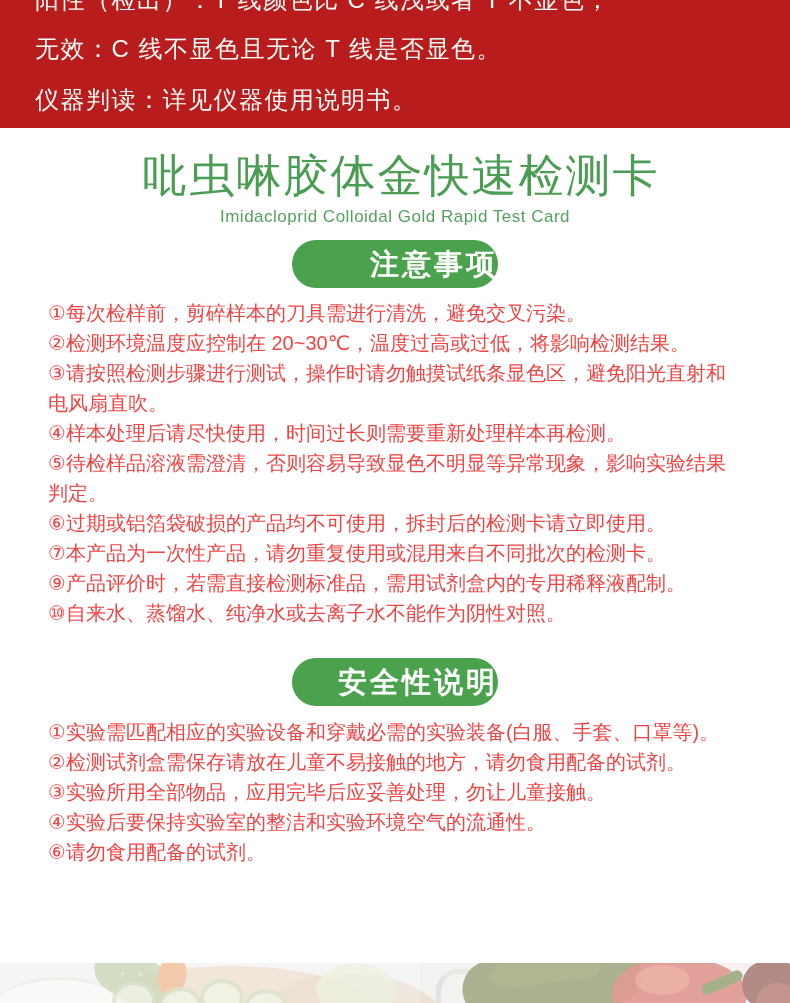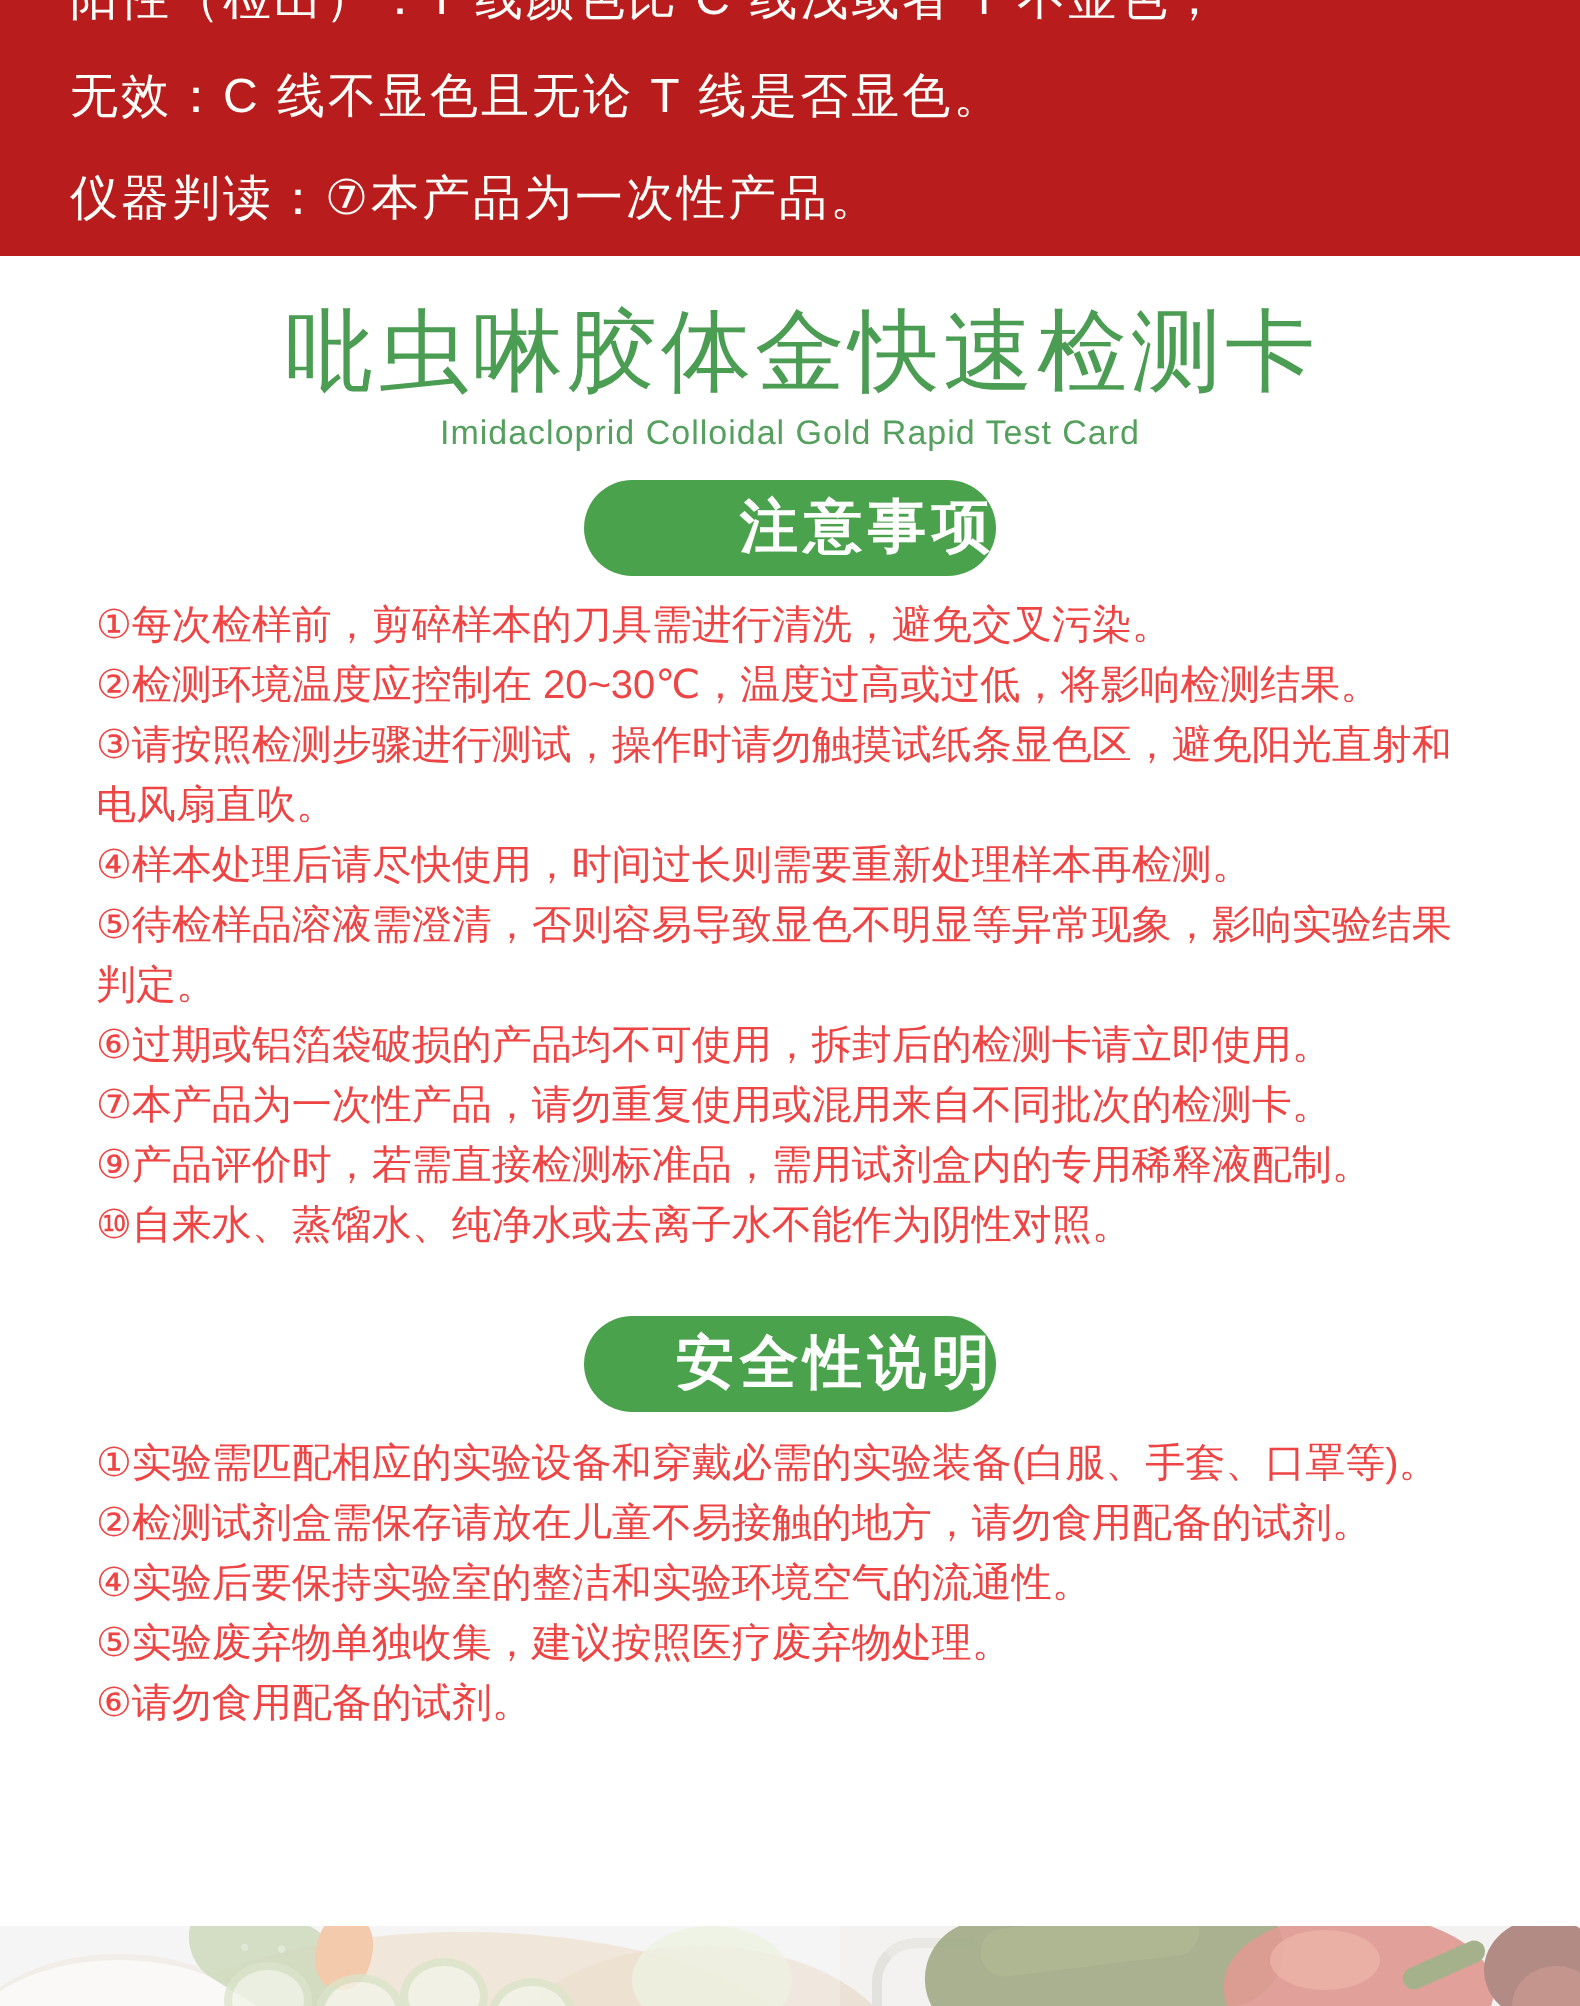--- a/index.html
+++ b/index.html
@@ -99,21 +99,21 @@
     background:#a86457;}
   .ph-fade{left:0;top:0;width:790px;height:40px;background:rgba(255,255,255,0.32);}
   .ph-fade-left{left:0;top:0;width:420px;height:40px;background:rgba(255,255,255,0.25);}
 </style>
 </head>
 <body>
 
 <div class="banner">
   <div class="hline hline1">阳性（检出）：T 线颜色比 C 线浅或者 T 不显色；</div>
   <div class="hline hline2">无效：C 线不显色且无论 T 线是否显色。</div>
-  <div class="hline hline3">仪器判读：⑦本产品为一次性产品。</div>
+  <div class="hline hline3">仪器判读：详见仪器使用说明书。</div>
 </div>
 
 <div class="title">吡虫啉胶体金快速检测卡</div>
 <div class="subtitle">Imidacloprid Colloidal Gold Rapid Test Card</div>
 
 <div class="pill">注意事项</div>
 <div class="list">
     <div class="item">①每次检样前，剪碎样本的刀具需进行清洗，避免交叉污染。</div>
     <div class="item">②检测环境温度应控制在 20~30℃，温度过高或过低，将影响检测结果。</div>
     <div class="item">③请按照检测步骤进行测试，操作时请勿触摸试纸条显色区，避免阳光直射和电风扇直吹。</div>
@@ -122,22 +122,22 @@
     <div class="item">⑥过期或铝箔袋破损的产品均不可使用，拆封后的检测卡请立即使用。</div>
     <div class="item">⑦本产品为一次性产品，请勿重复使用或混用来自不同批次的检测卡。</div>
     <div class="item">⑨产品评价时，若需直接检测标准品，需用试剂盒内的专用稀释液配制。</div>
     <div class="item">⑩自来水、蒸馏水、纯净水或去离子水不能作为阴性对照。</div>
   </div>
 
 <div class="pill second">安全性说明</div>
 <div class="list second">
     <div class="item">①实验需匹配相应的实验设备和穿戴必需的实验装备(白服、手套、口罩等)。</div>
     <div class="item">②检测试剂盒需保存请放在儿童不易接触的地方，请勿食用配备的试剂。</div>
+    <div class="item">③实验所用全部物品，应用完毕后应妥善处理，勿让儿童接触。</div>
     <div class="item">④实验后要保持实验室的整洁和实验环境空气的流通性。</div>
-    <div class="item">⑤实验废弃物单独收集，建议按照医疗废弃物处理。</div>
     <div class="item">⑥请勿食用配备的试剂。</div>
   </div>
 
 <div class="photo">
   <div class="shape ph-board"></div>
   <div class="shape ph-board2"></div>
   <div class="shape ph-bowl"></div>
   <div class="shape ph-gourd"></div>
   <div class="shape ph-gourd-dots"></div>
   <div class="shape ph-carrot"></div>

